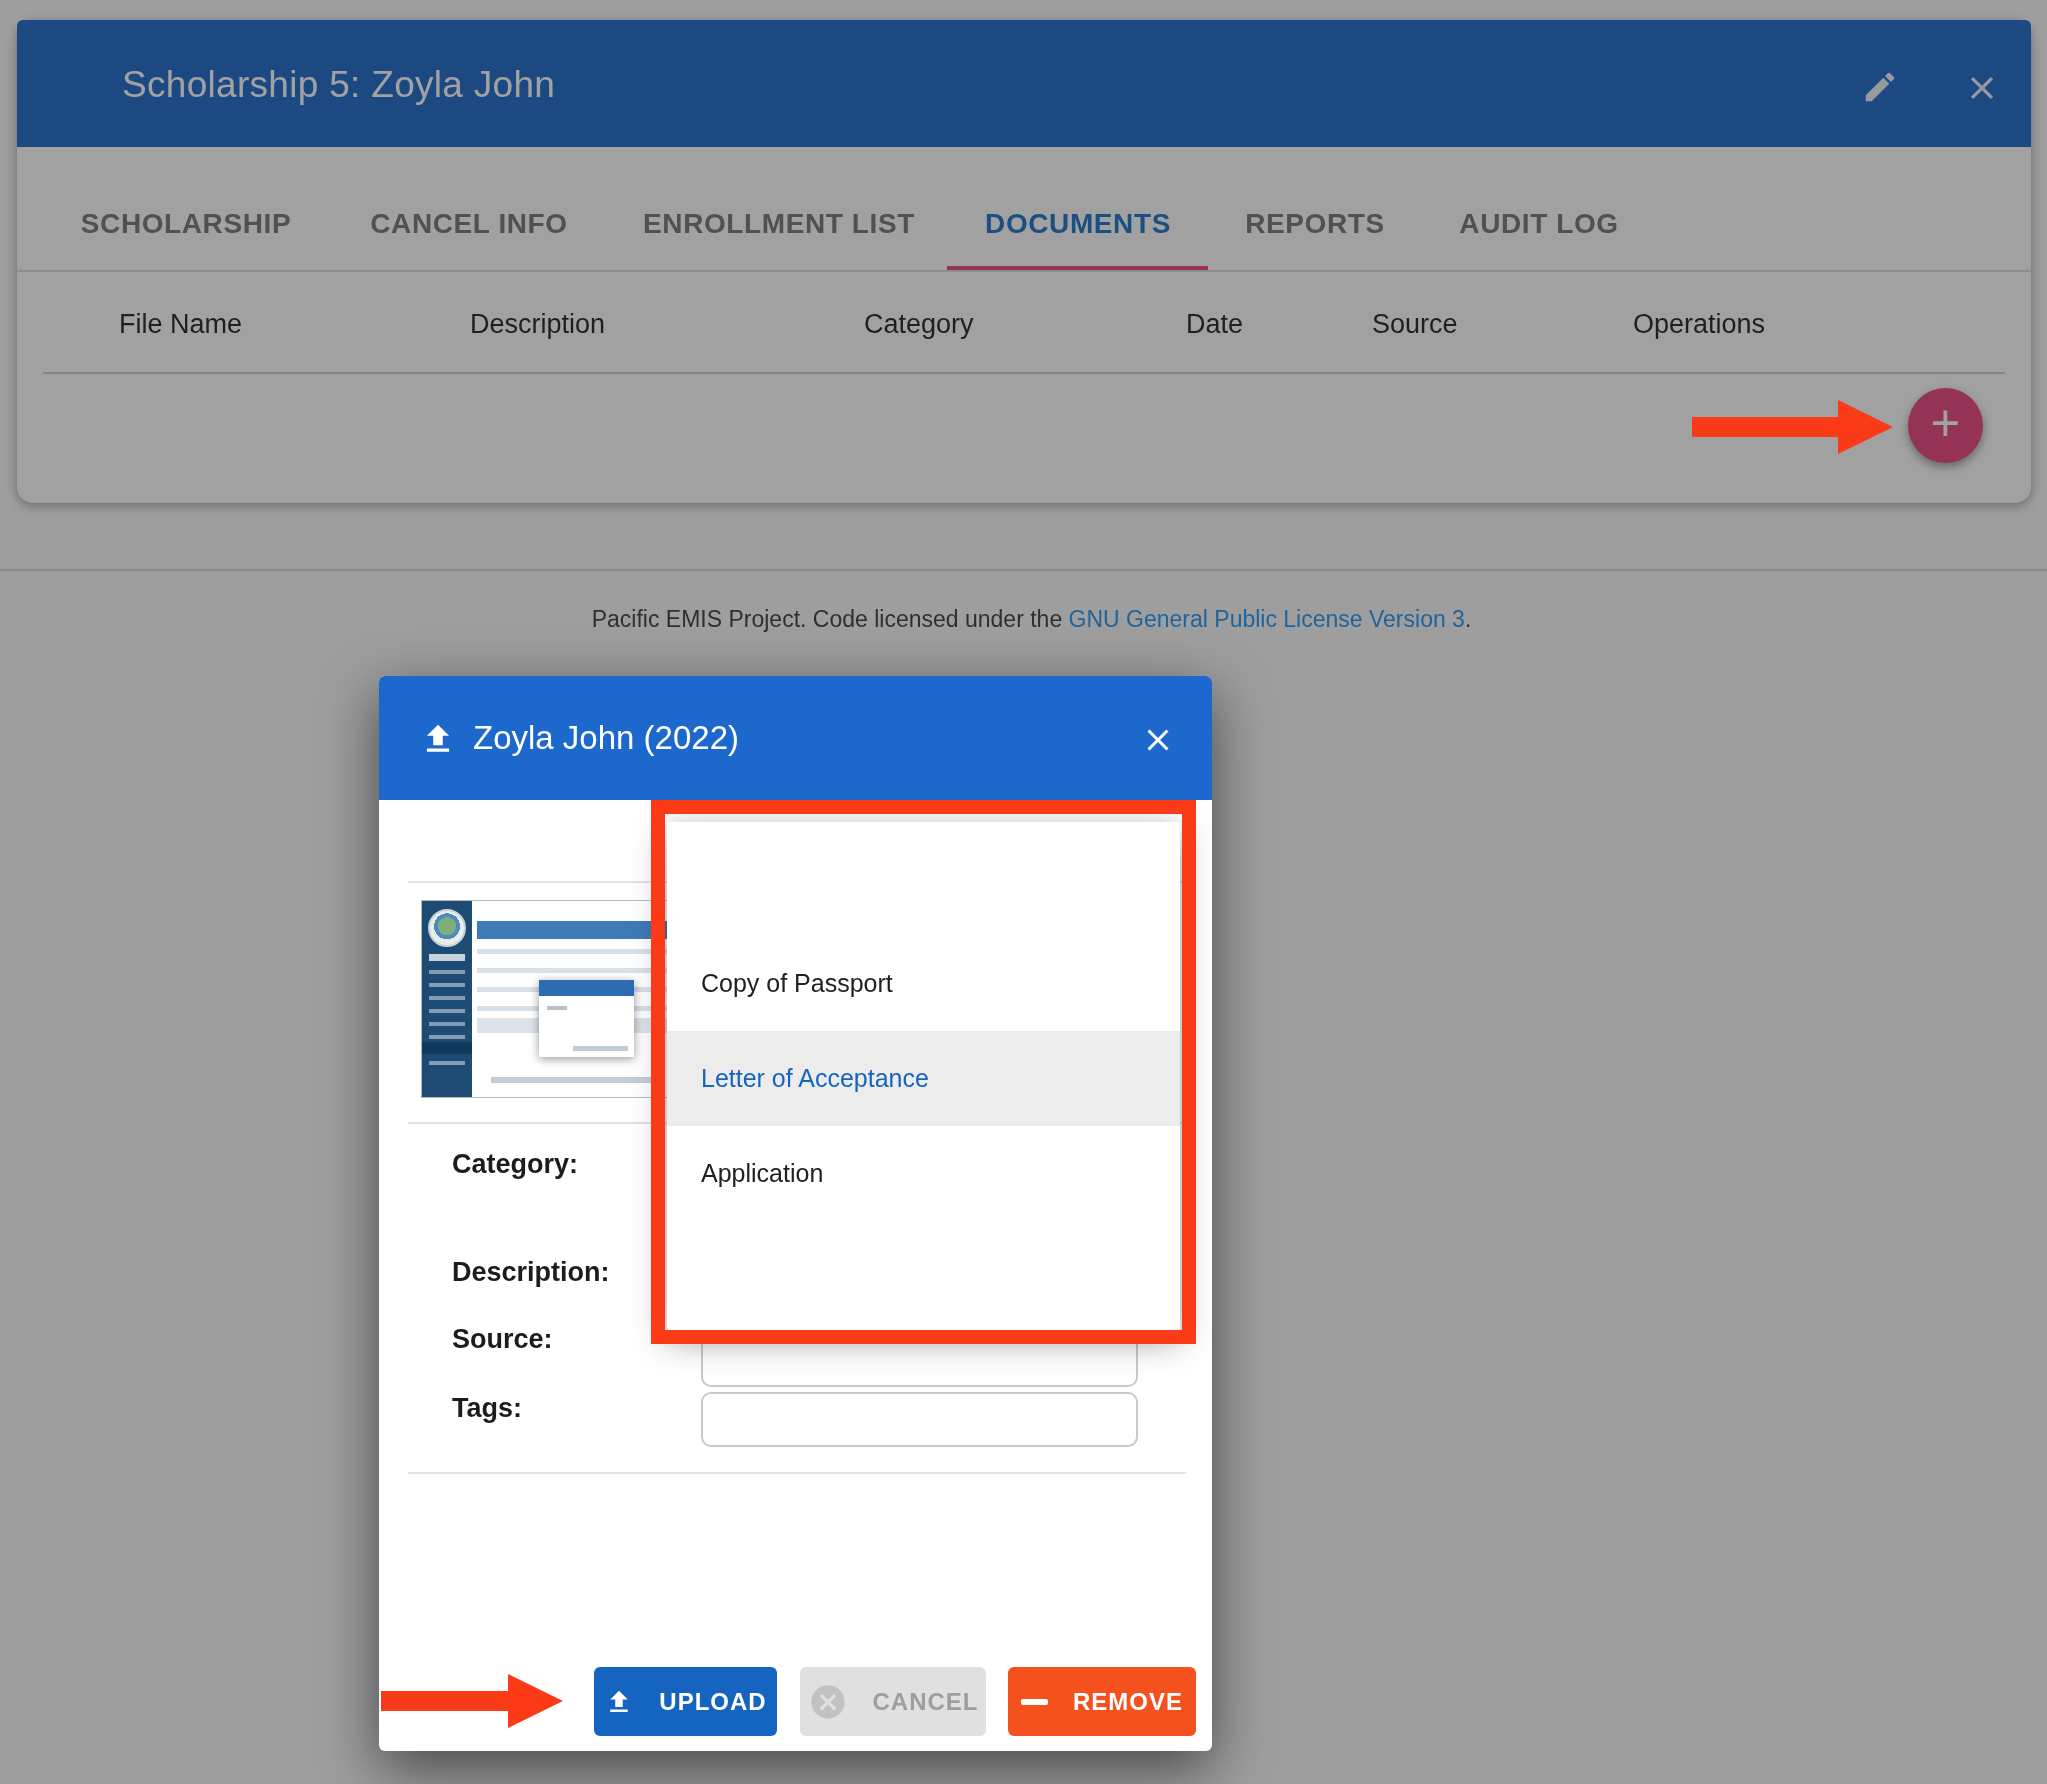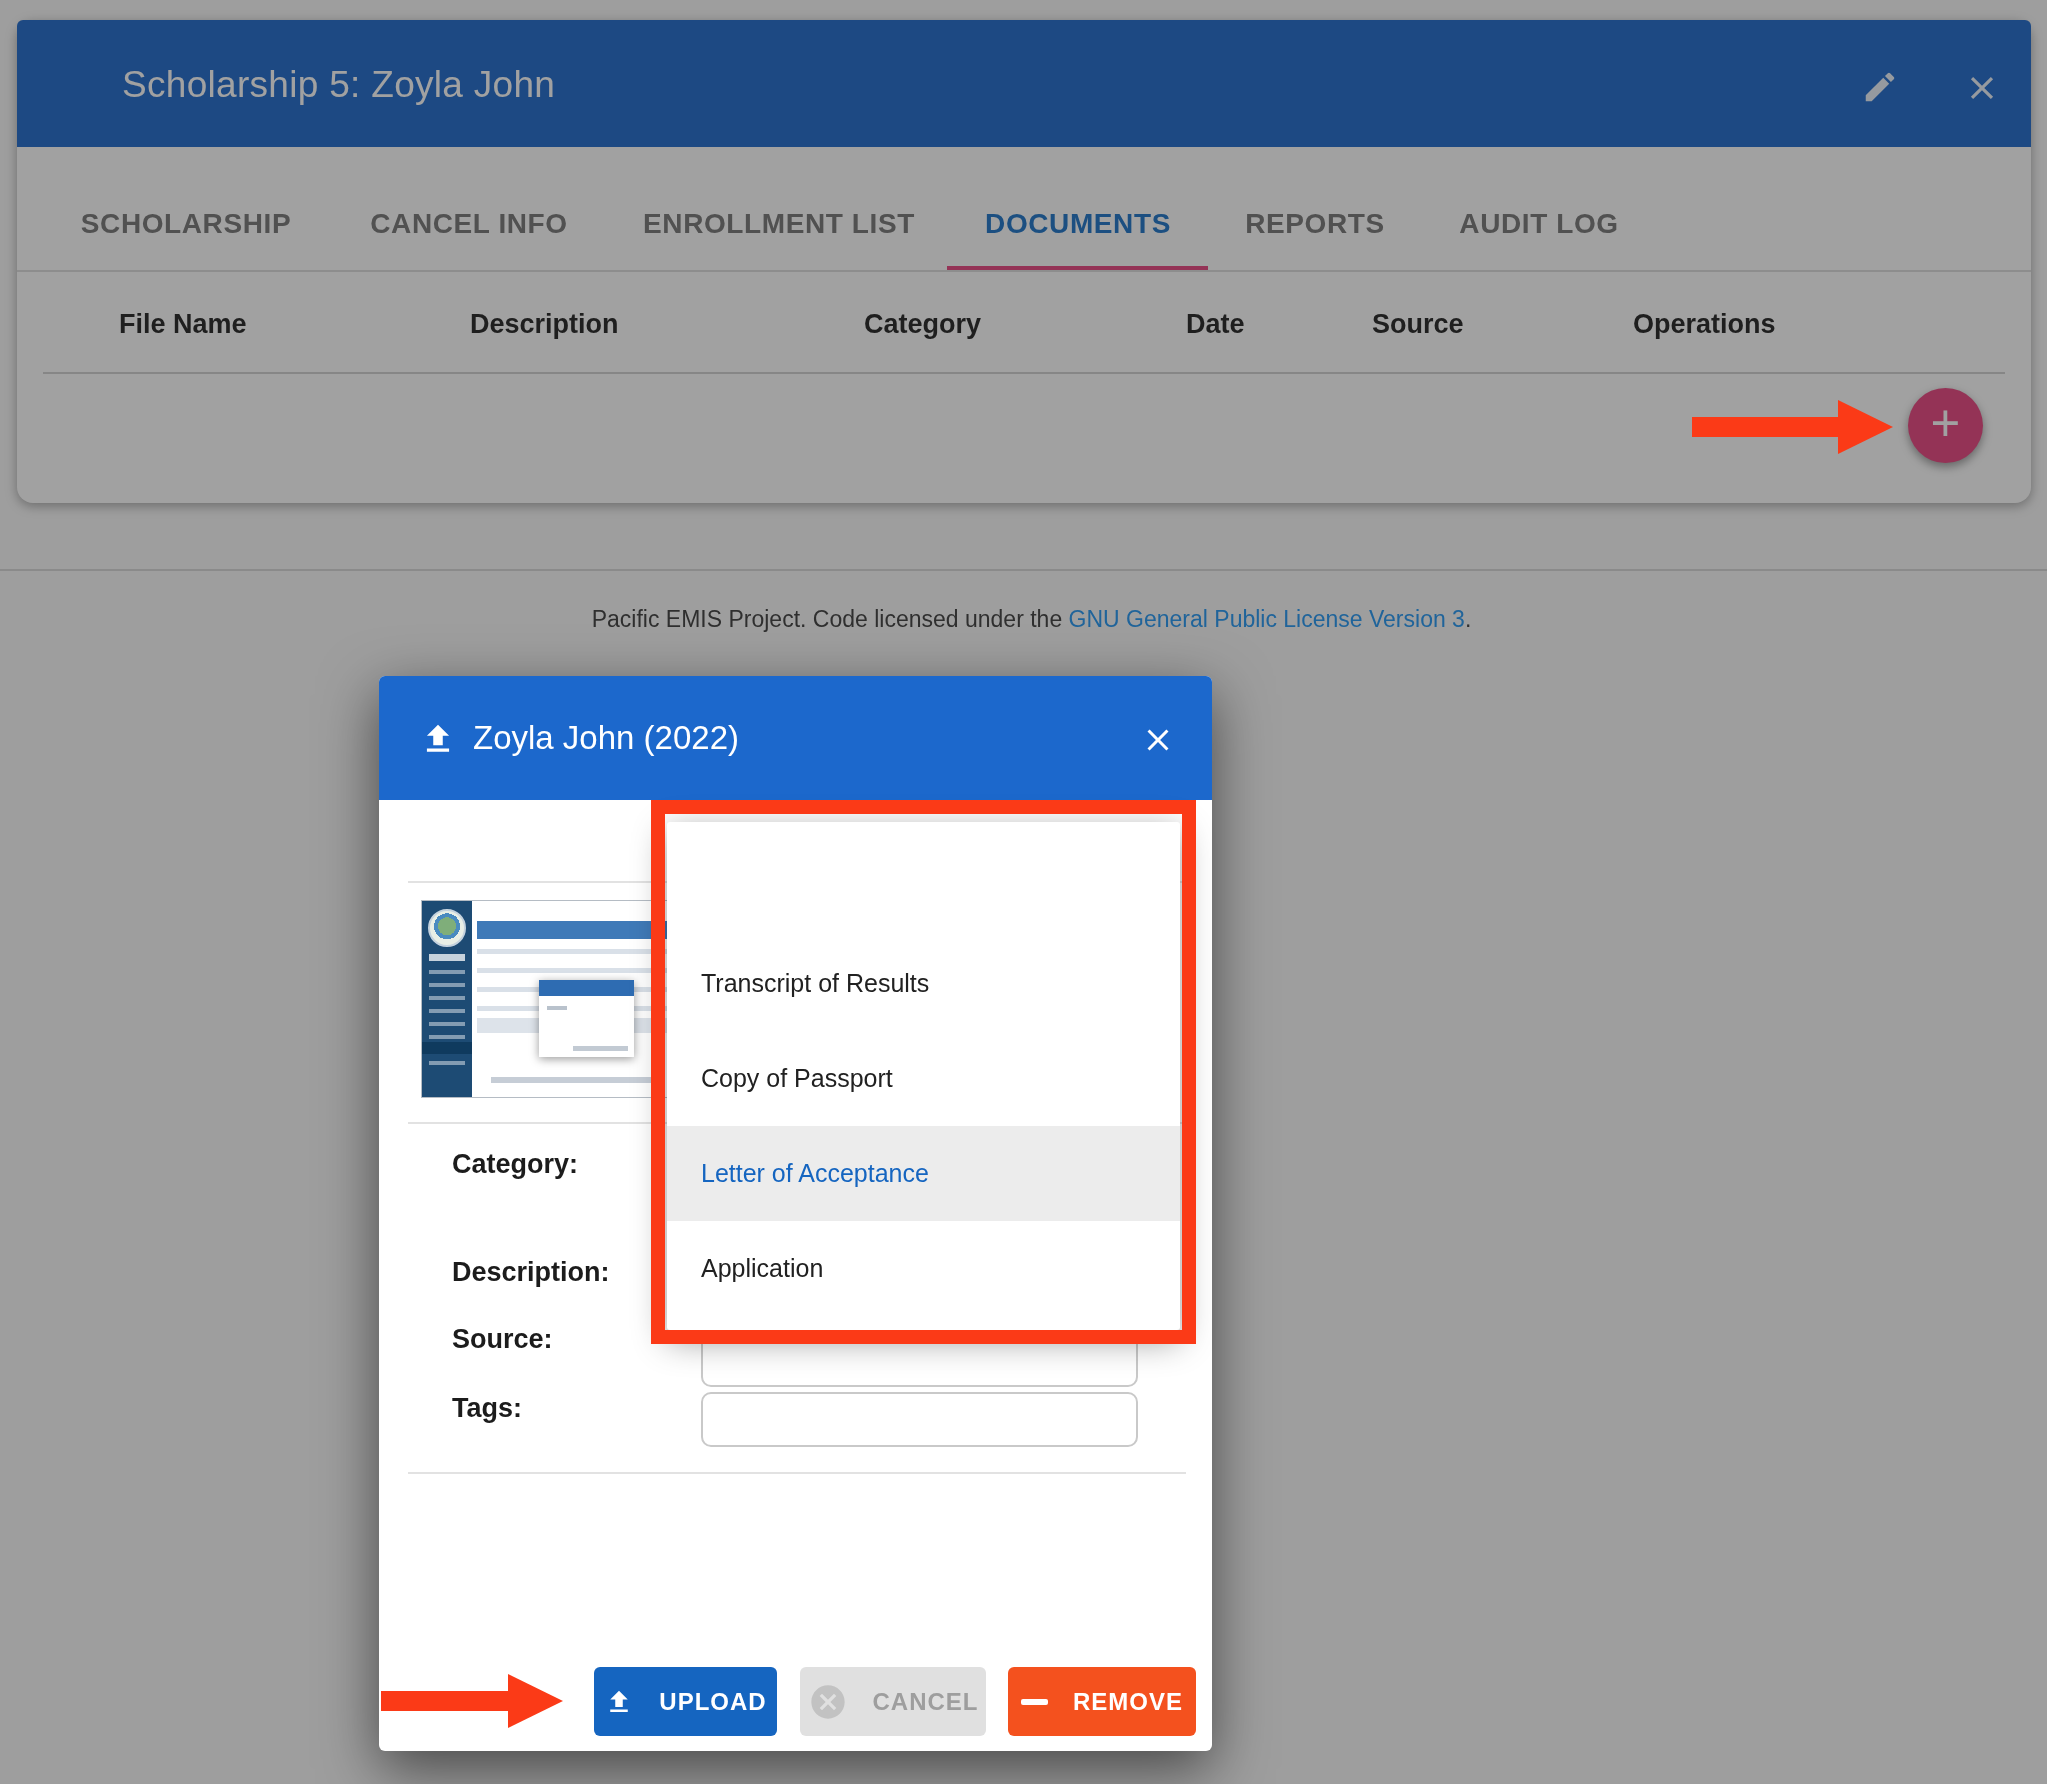--- a/index.html
+++ b/index.html
@@ -33,21 +33,21 @@
     font-size:28px; font-weight:700; letter-spacing:0.6px;
     color:#757575; cursor:pointer; white-space:nowrap;
   }
   .tab.active { color:#1a73c8; }
   .tab-underline {
     position:absolute; left:930px; top:246px; width:261px; height:5px;
     background:#e8437e;
   }
   .tabs-divider { position:absolute; left:0; top:250px; right:0; height:2px; background:#dcdcdc; }
   .col-h {
-    position:absolute; top:289px; font-size:27px; font-weight:bold; color:#1f1f1f;
+    position:absolute; top:289px; font-size:27px; font-weight:normal; color:#1f1f1f;
     white-space:nowrap;
   }
   .table-divider { position:absolute; left:26px; right:26px; top:352px; height:2px; background:#d0d0d0; }
   .fab {
     position:absolute; left:1891px; top:368px; width:75px; height:75px;
     border-radius:50%; background:#e8437e; border:none; cursor:pointer;
     display:flex; align-items:center; justify-content:center;
     box-shadow:0 4px 10px rgba(0,0,0,0.4);
   }
   .fab span { color:#ffffff; font-size:51px; font-weight:300; line-height:1; margin-top:-4px; }
@@ -253,21 +253,20 @@
       </svg>
     <span>CANCEL</span>
   </button>
   <button class="btn btn-remove">
     <span class="minus-ic"></span>
     <span>REMOVE</span>
   </button>
 </div>
 
 <div class="dd-panel">
-  <div class="dd-opt">Transcript of Results</div>
   <div class="dd-opt">Copy of Passport</div>
   <div class="dd-opt selected">Letter of Acceptance</div>
   <div class="dd-opt">Application</div>
 </div>
 
 <div class="anno red-box"></div>
 <div class="anno arr-shaft arr1-shaft"></div>
 <div class="anno arr-head arr1-head"></div>
 <div class="anno arr-shaft arr2-shaft"></div>
 <div class="anno arr-head arr2-head"></div>

